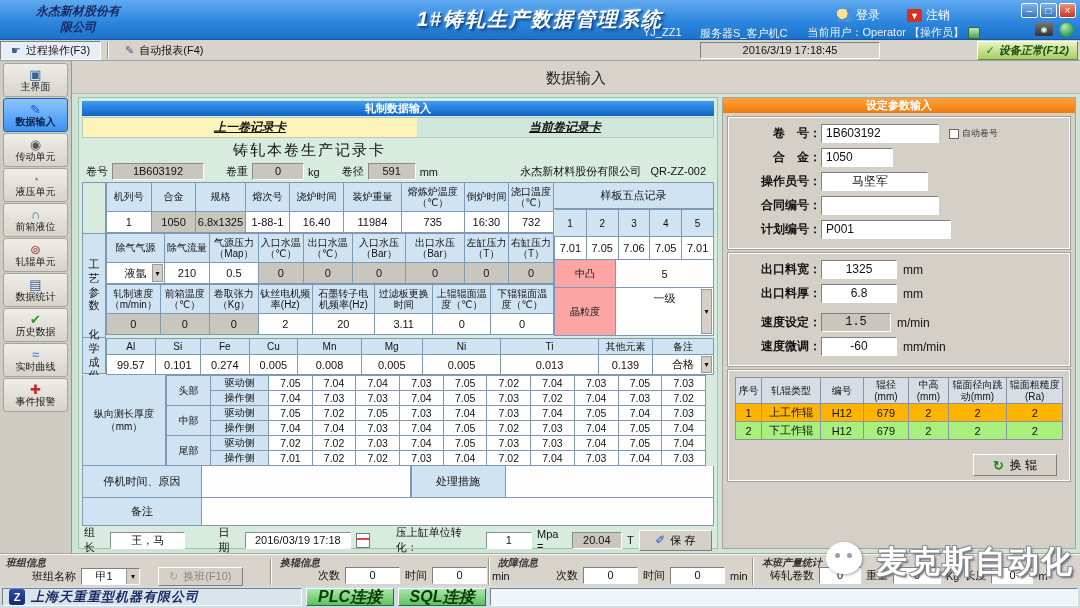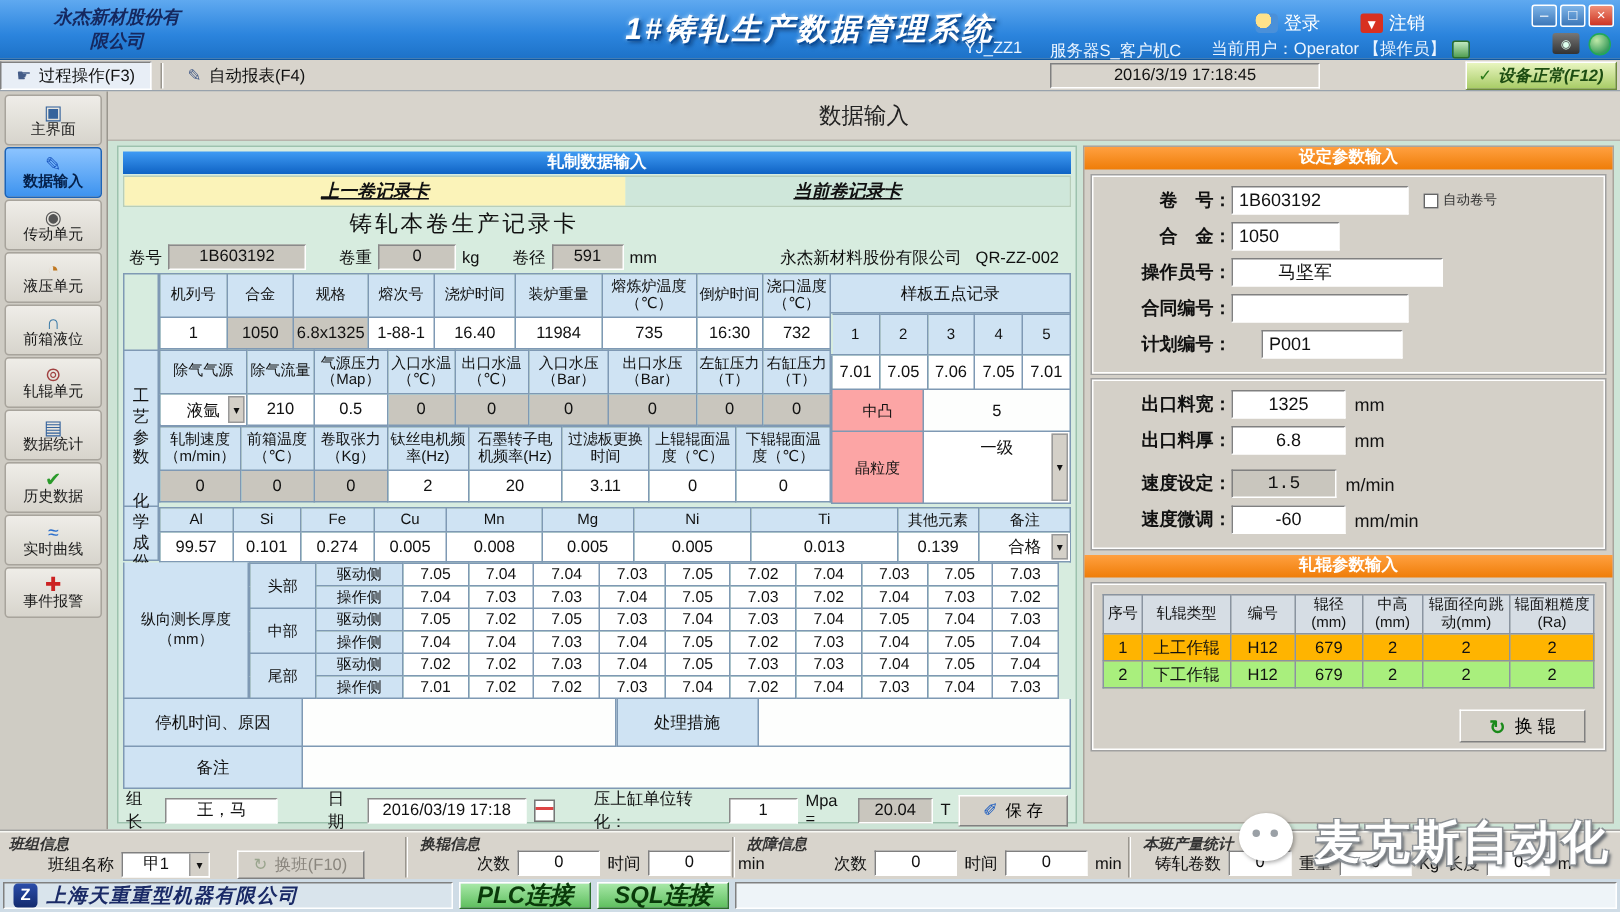--- a/index.html
+++ b/index.html
@@ -621,29 +621,29 @@
               <span class="chkbox"></span>
               <span>自动卷号</span>
             </span>
           </div>
           <div class="frow">
             <span class="flab">合　金：</span>
             <span class="finp" style="width: 72px;">1050</span>
           </div>
           <div class="frow">
             <span class="flab">操作员号：</span>
-            <span class="finp" style="width: 141px; padding-left: 30px;">马坚军</span>
+            <span class="finp" style="width: 107px; padding-left: 30px;">马坚军</span>
           </div>
           <div class="frow">
             <span class="flab">合同编号：</span>
             <span class="finp" style="width: 118px;"></span>
           </div>
           <div class="frow">
             <span class="flab">计划编号：</span>
-            <span class="finp" style="width: 94px; margin-left: 20px;">P001</span>
+            <span class="finp" style="width: 130px;">P001</span>
           </div>
         </div>
 
       <div class="rgroup" id="out-fields">
           <div class="frow">
             <span class="flab">出口料宽：</span>
             <span class="finp center" style="width: 76px;">1325</span>
             <span class="funit">mm</span>
           </div>
           <div class="frow">
@@ -656,21 +656,20 @@
             <span class="finp center gray" style="width: 70px; font-family: Liberation Mono, monospace;">1.5</span>
             <span class="funit">m/min</span>
           </div>
           <div class="frow">
             <span class="flab">速度微调：</span>
             <span class="finp center" style="width: 76px;">-60</span>
             <span class="funit">mm/min</span>
           </div>
         </div>
 
-      <div class="obar" style="margin-top:2px">轧辊参数输入</div>
       <div class="rgroup">
         <table class="rolltab">
           <colgroup>
               <col style="width:8%">
               <col style="width:18%">
               <col style="width:13%">
               <col style="width:14%">
               <col style="width:12%">
               <col style="width:18%">
               <col style="width:17%">

